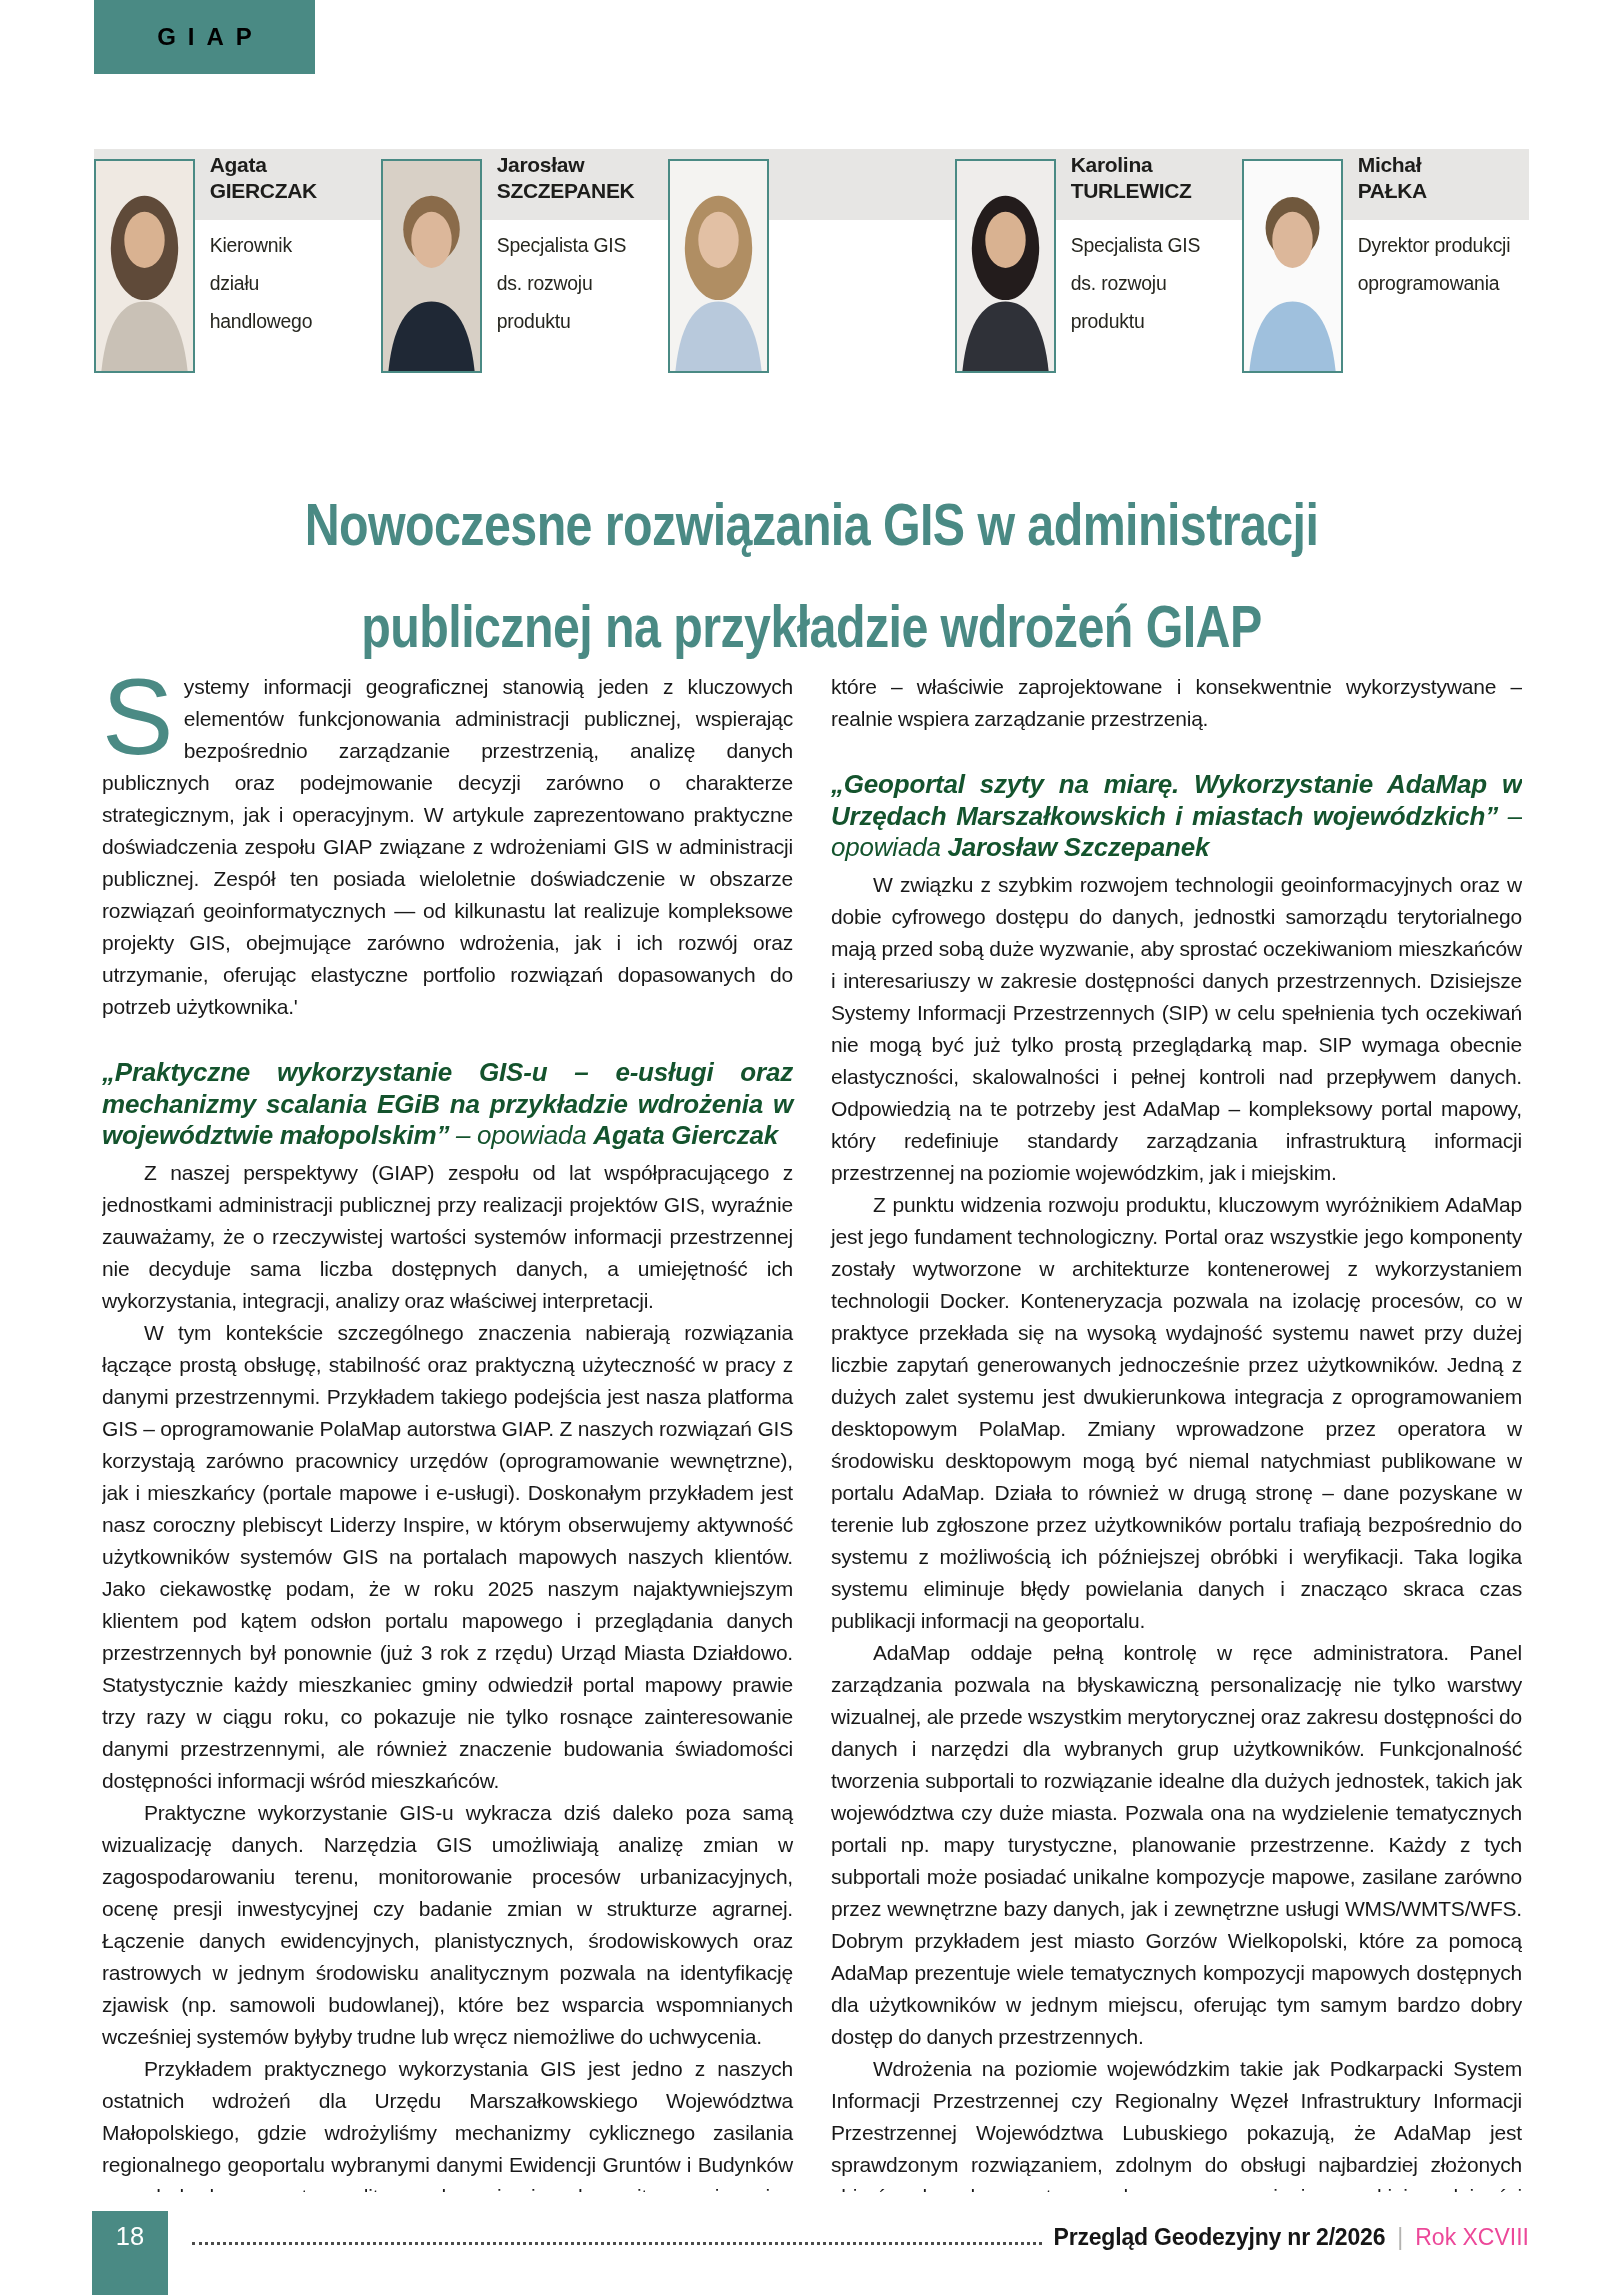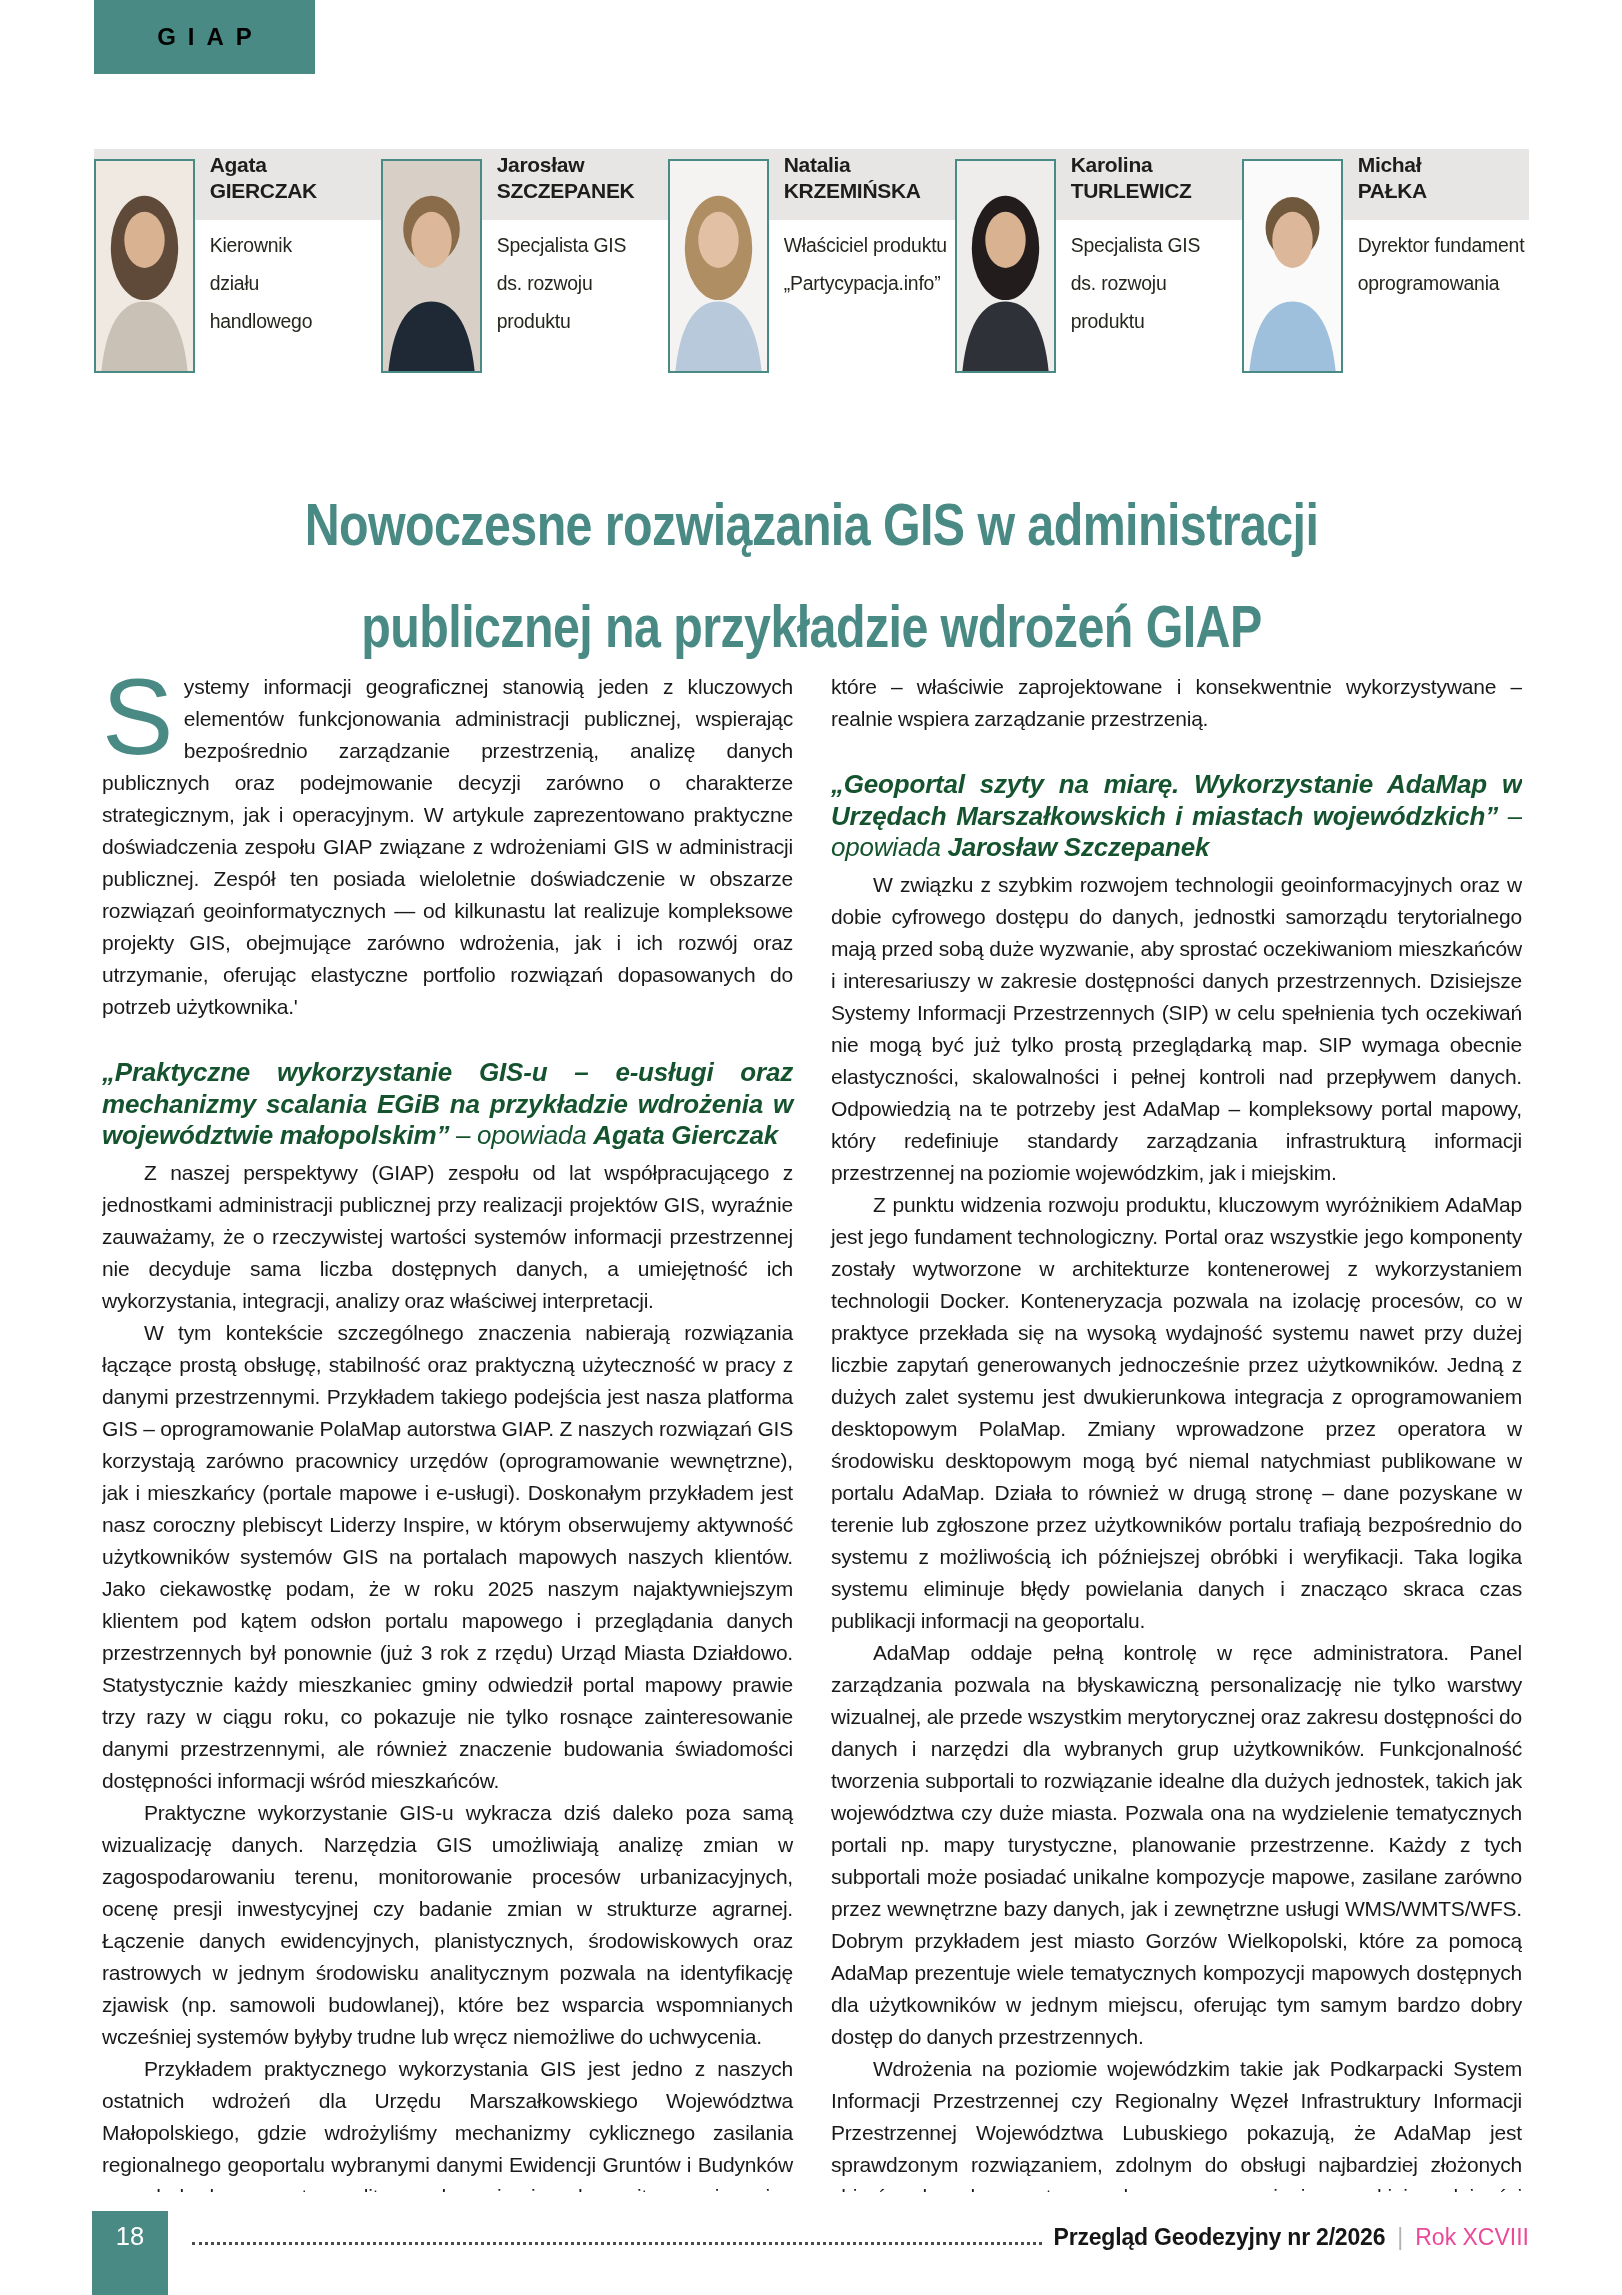--- a/index.html
+++ b/index.html
@@ -138,31 +138,20 @@
 
       <div class="person" style="--bg: #f4f3f1; --hair: #b08e63; --top: #b8c9dc; --skin: #e2c0a4;">
         <div class="photo">
           <svg viewBox="0 0 144 314" preserveAspectRatio="none">
             <rect width="144" height="314" fill="var(--bg)"></rect>
             <ellipse cx="72" cy="130" rx="50" ry="78" fill="var(--hair)"></ellipse>
             <ellipse cx="72" cy="118" rx="30" ry="42" fill="var(--skin)"></ellipse>
             <path d="M8 314 C16 234 44 210 72 210 C100 210 128 234 136 314 Z" fill="var(--top)"></path>
           </svg>
         </div>
-        <div class="ptext">
-          <div class="pname">
-            <span>Natalia</span>
-            <span>KRZEMIŃSKA</span>
-          </div>
-          <div class="prole">
-            <span>Właściciel produktu</span>
-            <span>„Partycypacja.info”</span>
-            <span></span>
-          </div>
-        </div>
       </div>
 
       <div class="person" style="--bg: #efedeb; --hair: #231c1c; --top: #2f3138; --skin: #d9b291;">
         <div class="photo">
           <svg viewBox="0 0 144 314" preserveAspectRatio="none">
             <rect width="144" height="314" fill="var(--bg)"></rect>
             <ellipse cx="72" cy="130" rx="50" ry="78" fill="var(--hair)"></ellipse>
             <ellipse cx="72" cy="118" rx="30" ry="42" fill="var(--skin)"></ellipse>
             <path d="M8 314 C16 234 44 210 72 210 C100 210 128 234 136 314 Z" fill="var(--top)"></path>
           </svg>
@@ -188,21 +177,21 @@
             <ellipse cx="72" cy="118" rx="30" ry="42" fill="var(--skin)"></ellipse>
             <path d="M8 314 C16 234 44 210 72 210 C100 210 128 234 136 314 Z" fill="var(--top)"></path>
           </svg>
         </div>
         <div class="ptext">
           <div class="pname">
             <span>Michał</span>
             <span>PAŁKA</span>
           </div>
           <div class="prole">
-            <span>Dyrektor fundament</span>
+            <span>Dyrektor produkcji</span>
             <span>oprogramowania</span>
             <span></span>
           </div>
         </div>
       </div>
 
     </div>
   </div>
 
   <h1 class="article-title">

